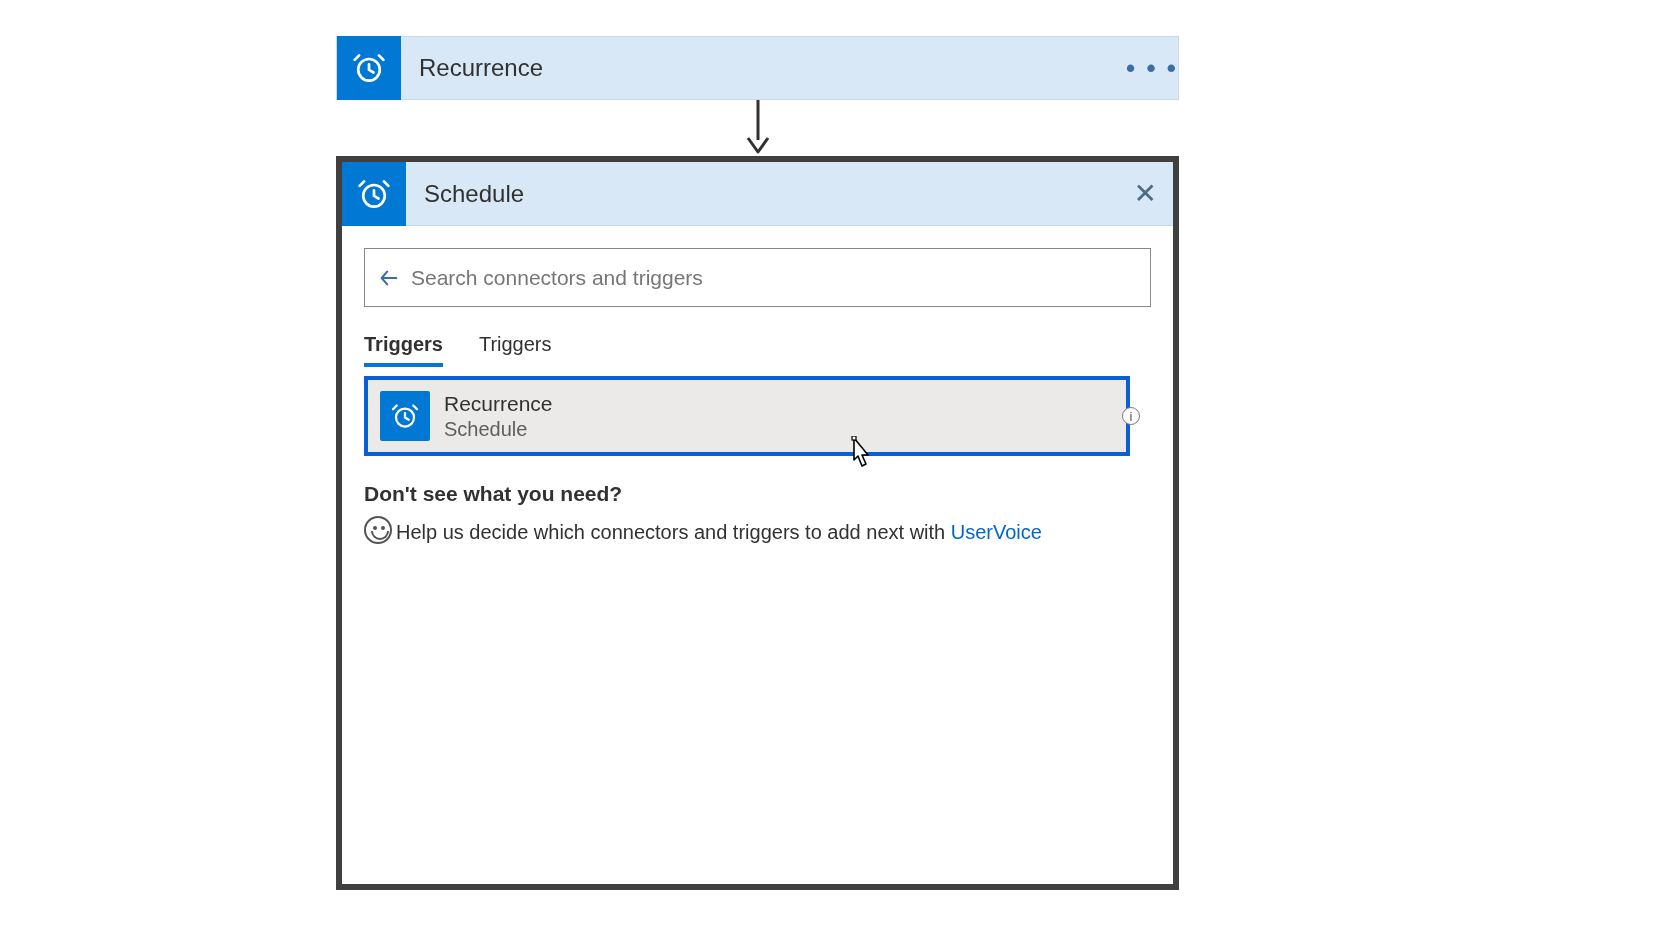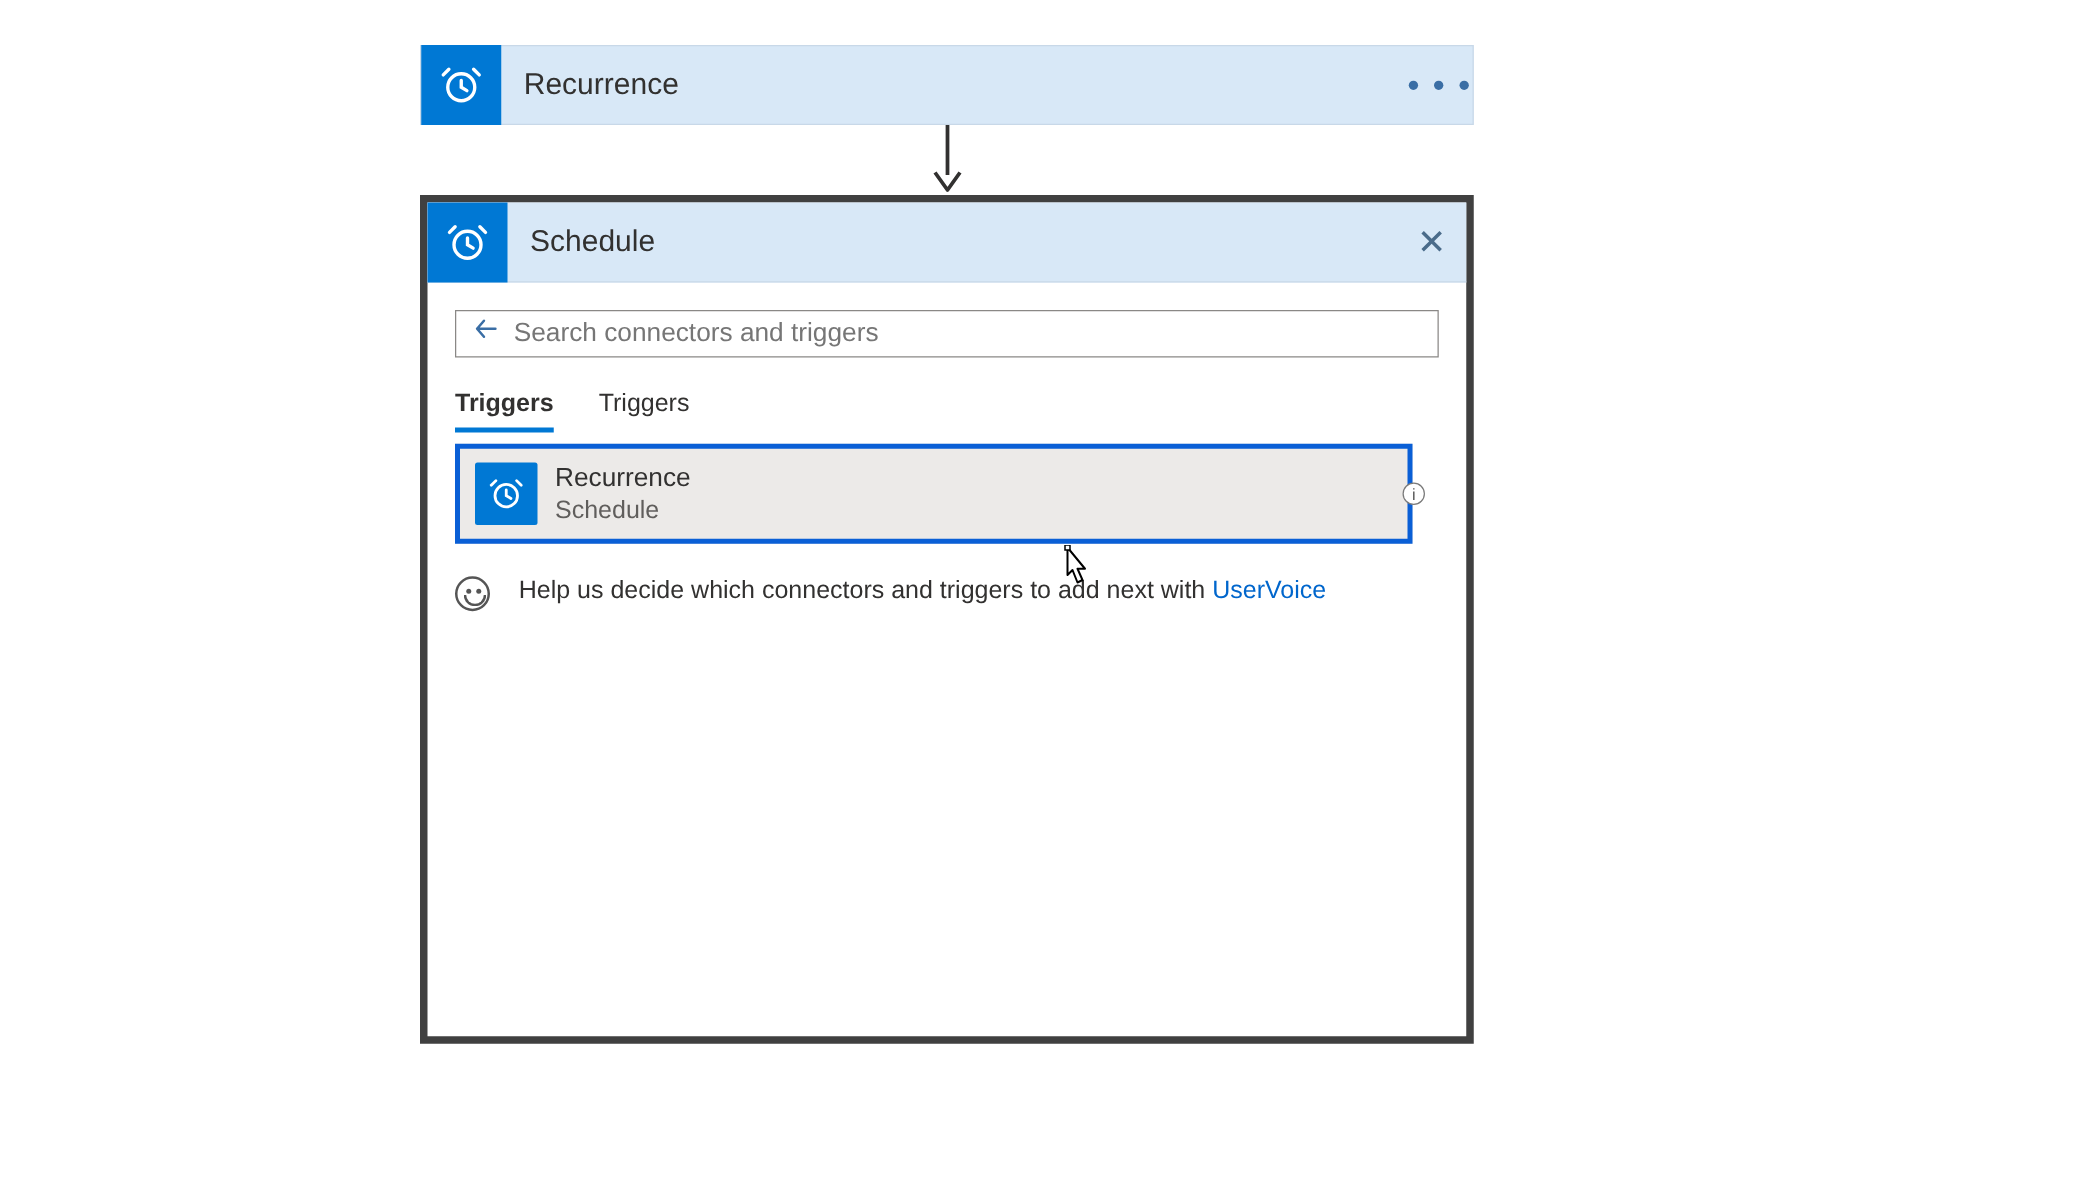--- a/index.html
+++ b/index.html
@@ -88,22 +88,23 @@
     color: #4a6b8a;
     cursor: pointer;
     line-height: 1;
   }
 
   .panel-body { padding: 22px 22px 0 22px; }
 
   
   .search-box {
     border: 1px solid #8a8886;
-    height: 38px;
-    display: flex;
+    height: 59px;
+    display: flex;
+    align-items: center;
     padding: 0 10px;
     background: #fff;
   }
   .back-arrow {
     width: 28px;
     height: 28px;
     color: #4a6b8a;
     cursor: pointer;
     display: flex;
     align-items: center;
@@ -191,23 +192,23 @@
     align-items: center;
     justify-content: center;
     background: #fff;
   }
 
   
   .help-block { margin-top: 26px; padding-bottom: 340px; }
   .help-heading { font-size: 21px; font-weight: 600; color: #323130; }
   .help-line {
     display: flex;
-    align-items: flex-start;
-    margin-top: 26px;
-    gap: 23px;
+    align-items: flex-end;
+    margin-top: 10px;
+    gap: 4px;
   }
   .smile {
     width: 28px; height: 28px;
     border: 2px solid #555;
     border-radius: 50%;
     position: relative;
     flex-shrink: 0;
   }
   .smile::before, .smile::after {
     content: "";
@@ -305,20 +306,21 @@
           </div>
           <div class="result-text">
             <div class="result-title">Recurrence</div>
             <div class="result-sub">Schedule</div>
           </div>
           <div class="info-badge">i</div>
         </div>
       </div>
 
       <div class="help-block">
+        <div class="help-heading">Don't see what you need?</div>
         <div class="help-line">
           <div class="smile"></div>
           <div class="help-text">
             <span>Help us decide which connectors and triggers to add next with </span><span class="help-link">UserVoice</span>
           </div>
         </div>
       </div>
     </div>
   </div>
 

